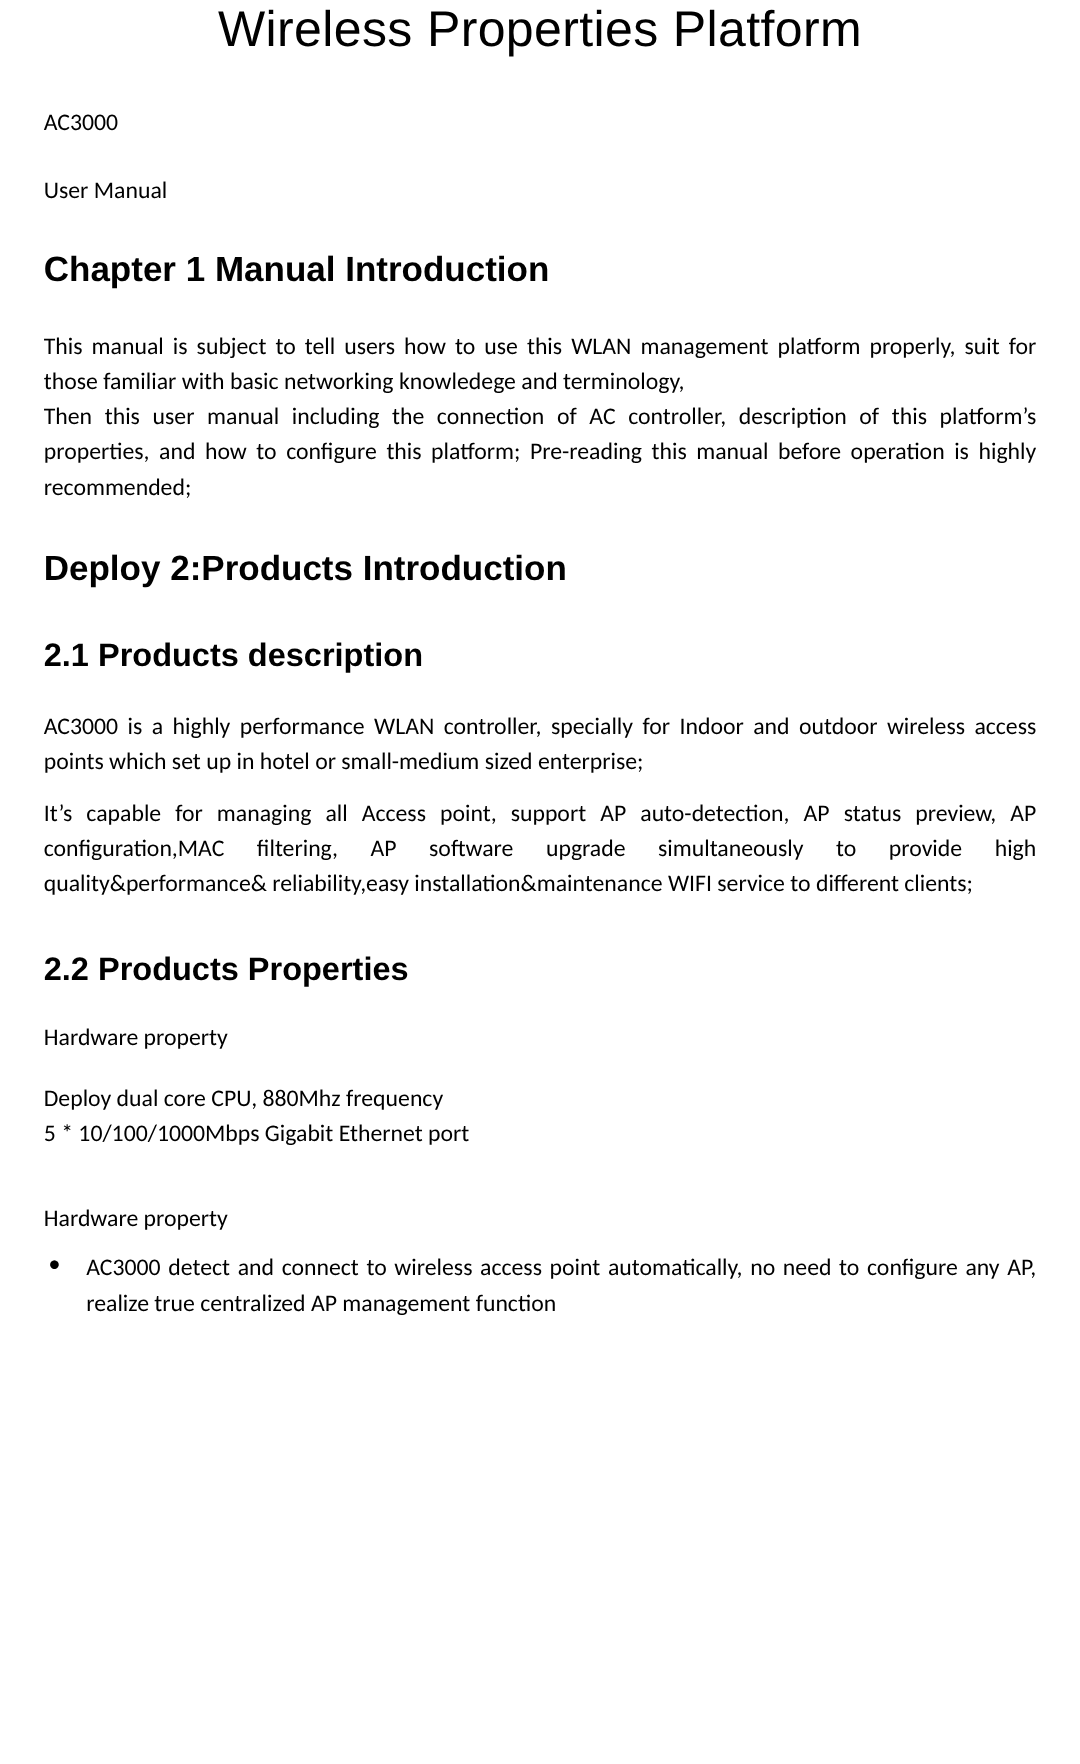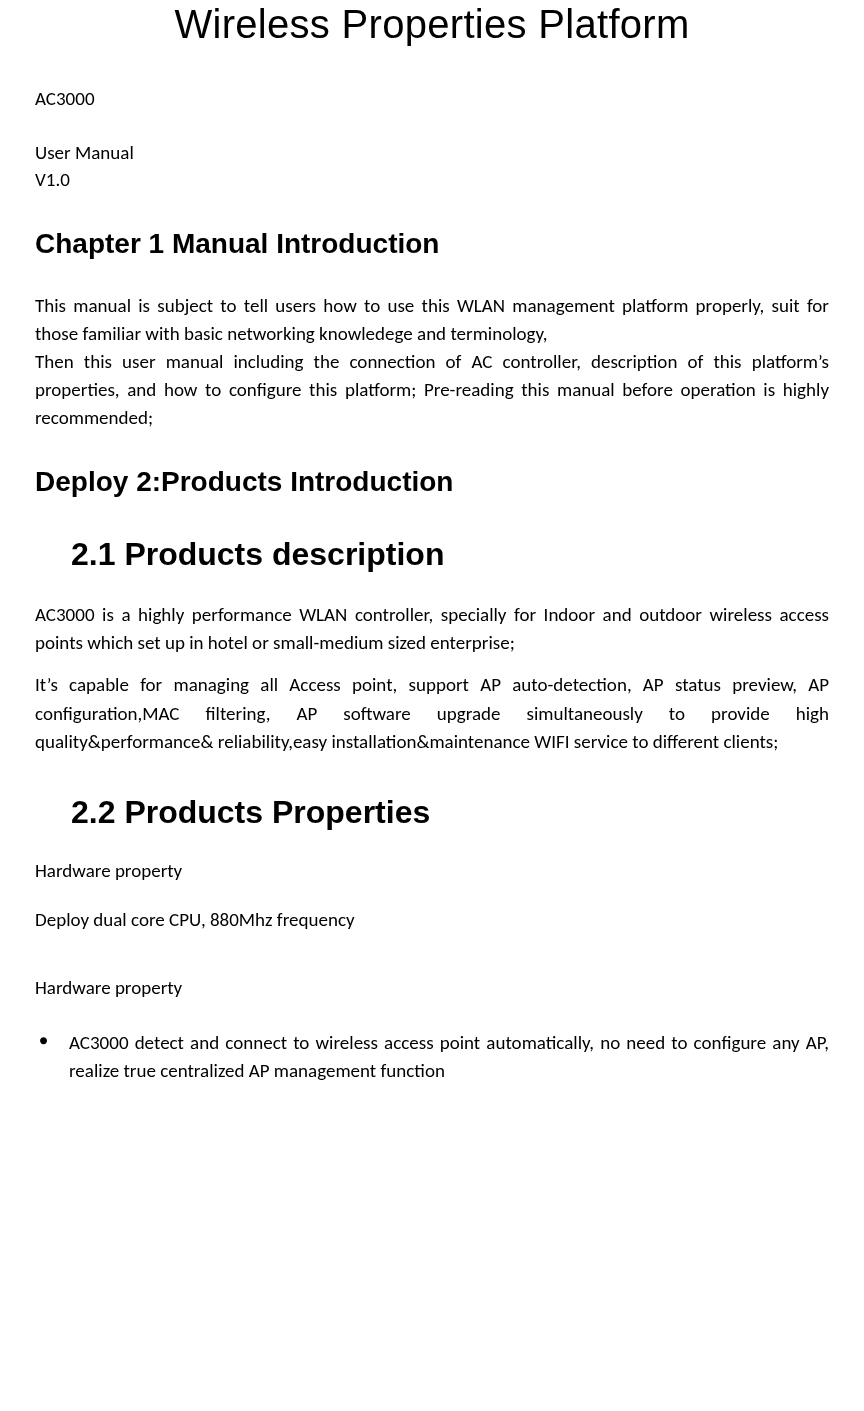--- a/index.html
+++ b/index.html
@@ -27,25 +27,24 @@
     .meta-block .model { margin-bottom: 26px; }
     .h1 {
       font-family: Arial, Helvetica, sans-serif;
       font-size: 28px;
       font-weight: 700;
       margin-top: 34px;
       margin-bottom: 32px;
     }
     .h2 {
       font-family: Arial, Helvetica, sans-serif;
-      font-size: 32px;
+      font-size: 26px;
       font-weight: 700;
       margin-top: 38px;
       margin-bottom: 28px;
-      margin-left: 36px;
     }
     .h3 {
       font-size: 19px;
       margin-top: 24px;
       margin-bottom: 24px;
     }
     .para {
       font-size: 19px;
       line-height: 1.48;
       text-align: justify;
@@ -56,21 +55,21 @@
     .hw-lines p {
       font-size: 19px;
       line-height: 1.48;
       margin: 0;
     }
     .hw-lines { margin-bottom: 26px; }
     ul.bullet {
       list-style: none;
       font-size: 19px;
       line-height: 1.48;
-      margin-top: 30px;
+      margin-top: 14px;
     }
     ul.bullet li {
       position: relative;
       padding-left: 34px;
       text-align: justify;
     }
     ul.bullet li::before {
       content: "●";
       position: absolute;
       left: 4px;
@@ -80,36 +79,36 @@
     .sw-title { margin-top: 42px; margin-bottom: 6px; }
   </style>
 </head>
 <body>
 
 <h1 class="title">Wireless Properties Platform</h1>
 
 <div class="meta-block">
   <p class="model">AC3000</p>
   <p>User Manual</p>
-  <p>V1.0</p>
 </div>
 
 <h2 class="h1">Chapter 1 Manual Introduction</h2>
 <p class="para contig">This manual is subject to tell users how to use this WLAN management platform properly, suit for those familiar with basic networking knowledege and terminology,</p>
 <p class="para">Then this user manual including the connection of AC controller, description of this platform’s properties, and how to configure this platform; Pre-reading this manual before operation is highly recommended;</p>
 
 <h2 class="h1">Deploy 2:Products Introduction</h2>
 
 <h3 class="h2">2.1 Products description</h3>
 <p class="para">AC3000 is a highly performance WLAN controller, specially for Indoor and outdoor wireless access points which set up in hotel or small-medium sized enterprise;</p>
 <p class="para">It’s capable for managing all Access point, support AP auto-detection, AP status preview, AP configuration,MAC filtering, AP software upgrade simultaneously to provide high quality&amp;performance&amp; reliability,easy installation&amp;maintenance WIFI service to different clients;</p>
 
 <h3 class="h2">2.2 Products Properties</h3>
 
 <p class="h3">Hardware property</p>
 <div class="hw-lines">
   <p>Deploy dual core CPU, 880Mhz frequency</p>
+  <p>5 * 10/100/1000Mbps Gigabit Ethernet port</p>
 </div>
 
 <p class="h3 sw-title">Hardware property</p>
 <ul class="bullet">
   <li>AC3000 detect and connect to wireless access point automatically, no need to configure any AP, realize true centralized AP management function</li>
 </ul>
 
 </body></html>

